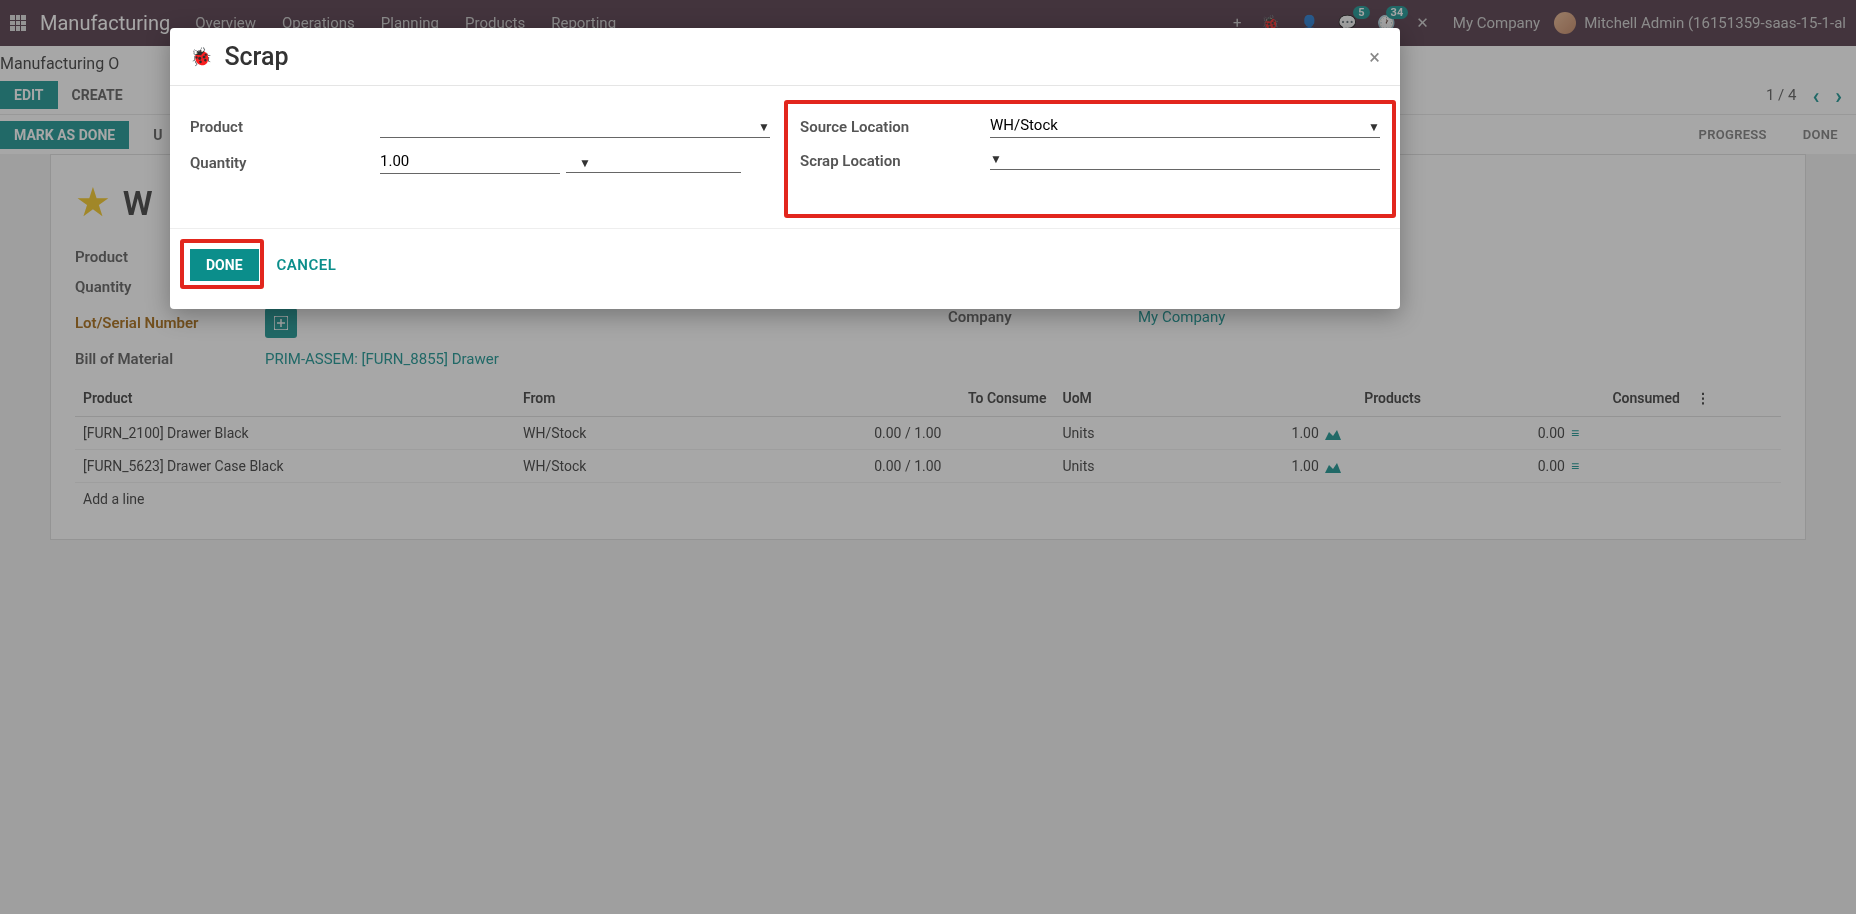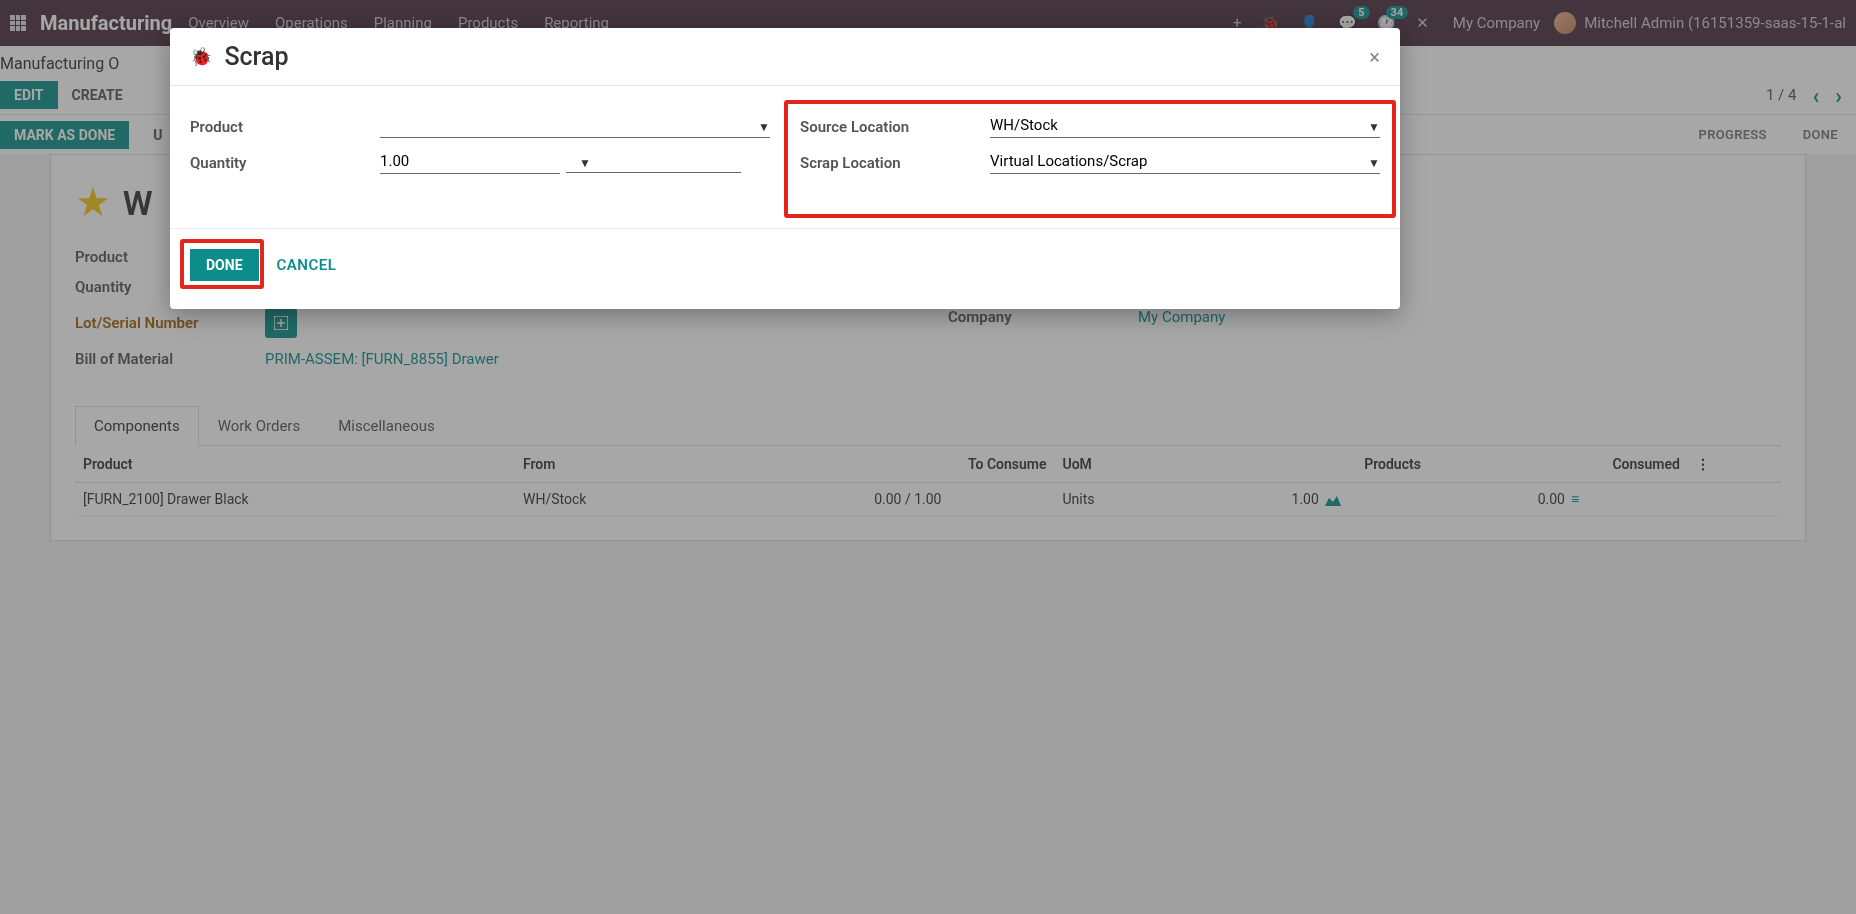--- a/index.html
+++ b/index.html
@@ -2,21 +2,21 @@
 <html><head>
 <meta charset="utf-8">
 <style>
 * { margin: 0; padding: 0; box-sizing: border-box; font-family: -apple-system, BlinkMacSystemFont, "Segoe UI", Roboto, Helvetica, Arial, sans-serif; }
 body { background: #f0f0f0; overflow: hidden; position: relative; width: 1856px; height: 914px; }
 
 
 .navbar { background: #4a2e3e; height: 46px; display: flex; align-items: center; padding: 0 10px; color: #ddd; font-size: 15px; }
 .navbar .apps-icon { width: 16px; height: 16px; margin-right: 14px; display: grid; grid-template-columns: 1fr 1fr 1fr; grid-template-rows: 1fr 1fr 1fr; gap: 1px; }
 .navbar .apps-icon span { background: #ddd; }
-.navbar .brand { font-weight: 700; font-size: 20px; color: #fff; margin-right: 16px; }
+.navbar .brand { font-weight: 400; font-size: 20px; color: #fff; margin-right: 25px; }
 .navbar .nav-item { margin-right: 26px; color: #ccc; cursor: pointer; }
 .navbar .spacer { flex: 1; }
 .navbar .nav-icon { margin: 0 10px; color: #ccc; position: relative; }
 .badge { background: #0b8e8b; color: #fff; font-size: 11px; padding: 0 5px; border-radius: 8px; position: absolute; top: -8px; right: -12px; font-weight: 700; }
 .navbar .company { margin: 0 14px; color: #ccc; }
 .navbar .user { display: flex; align-items: center; color: #ccc; }
 .navbar .avatar { width: 22px; height: 22px; border-radius: 50%; background: linear-gradient(135deg,#e8b48c,#c07f5a); margin-right: 8px; }
 
 
 .control-bar { background: #fff; height: 68px; padding: 8px 0 0 0; }
@@ -203,25 +203,20 @@
         <div class="field-label">Component Status</div>
         <div class="field-value link">Available</div>
       </div>
       <div class="field-row">
         <div class="field-label">Company</div>
         <div class="field-value link">My Company</div>
       </div>
     </div>
   </div>
 
-  <div class="tabs">
-    <div class="tab active">Components</div>
-    <div class="tab">Work Orders</div>
-    <div class="tab">Miscellaneous</div>
-  </div>
 
   <table class="comp-table">
     <thead>
       <tr>
         <th style="width:440px">Product</th>
         <th>From</th>
         <th class="r">To Consume</th>
         <th>UoM</th>
         <th class="r">Products</th>
         <th class="r">Consumed</th>
@@ -233,20 +228,34 @@
         <td>[FURN_2100] Drawer Black</td>
         <td>WH/Stock</td>
         <td class="r">0.00 / 1.00</td>
         <td>Units</td>
         <td class="r"><span>1.00</span><span class="ic"><svg width="16" height="12">
                 <path d="M0 12 L4 4 L8 8 L12 2 L16 12 Z" fill="#0b8e8b"></path>
               </svg></span></td>
         <td class="r"><span>0.00</span><span class="ic">≡</span></td>
         <td></td>
       </tr>
+      <tr>
+        <td>[FURN_5623] Drawer Case Black</td>
+        <td>WH/Stock</td>
+        <td class="r">0.00 / 1.00</td>
+        <td>Units</td>
+        <td class="r"><span>1.00</span><span class="ic"><svg width="16" height="12">
+                <path d="M0 12 L4 4 L8 8 L12 2 L16 12 Z" fill="#0b8e8b"></path>
+              </svg></span></td>
+        <td class="r"><span>0.00</span><span class="ic">≡</span></td>
+        <td></td>
+      </tr>
+      <tr>
+        <td colspan="7" class="add-line" style="border-bottom:none">Add a line</td>
+      </tr>
     </tbody>
   </table>
 </div>
 
 <div class="overlay"></div>
 
 <div class="modal">
   <div class="modal-header">
     <span class="bug">🐞</span>
     <span class="title">Scrap</span>
@@ -275,21 +284,20 @@
       <div class="m-field-row">
         <div class="m-label">Source Location</div>
         <div class="m-input-wrap">
           <input type="text" value="WH/Stock" style="">
           <span class="caret">▼</span>
         </div>
       </div>
       <div class="m-field-row">
         <div class="m-label">Scrap Location</div>
         <div class="m-input-wrap">
-          <input type="text" value="Virtual Locations/Scrap" style="">
           <span class="caret">▼</span>
         </div>
       </div>
     </div>
   </div>
   <div class="modal-footer">
     <div class="done-red-box"></div>
     <div class="footer-inner">
       <button class="btn-done">DONE</button>
       <span class="lnk-cancel">CANCEL</span>

